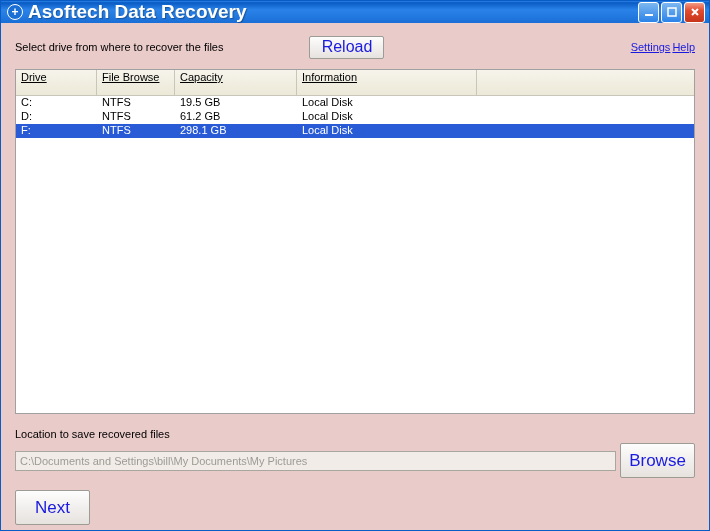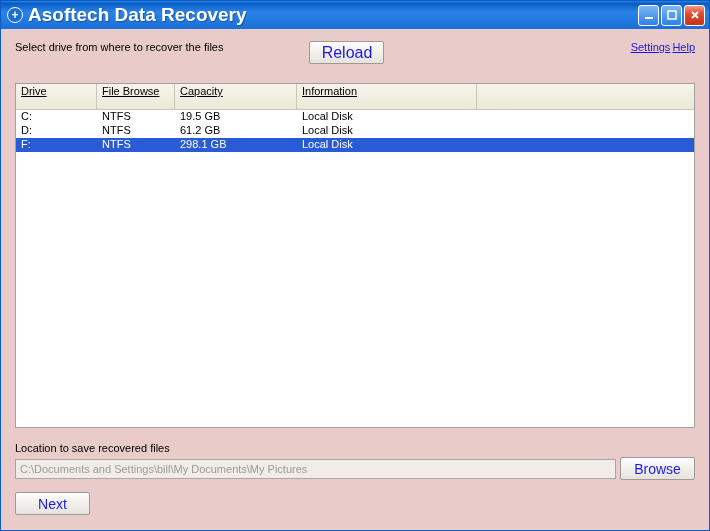--- a/index.html
+++ b/index.html
@@ -40,22 +40,22 @@
   .winbtn.close {
     background: linear-gradient(to bottom, #f29a86, #e24b2e 40%, #c6341a);
   }
   .winbtn svg { width: 12px; height: 12px; }
   .content {
     flex: 1;
     padding: 12px 14px 10px 14px;
     display: flex; flex-direction: column;
   }
   .toprow {
-    display: flex; 
-    margin-bottom: 18px;
+    display: flex; align-items: center;
+    margin-bottom: 10px;
     height: 24px;
   }
   .toprow .label { color: #000; }
   .reload-btn {
     margin-left: 86px;
     width: 75px; height: 23px;
     background: linear-gradient(to bottom, #fdfdfd, #e6e2de);
     border: 1px solid #9c9c94;
     border-radius: 2px;
     color: #1a1ae0;
@@ -103,27 +103,27 @@
   .saverow { display: flex; align-items: center; gap: 4px; justify-content: space-between; }
   .saveinput {
     flex: 1; height: 20px;
     background: #f2ece8;
     border: 1px solid #a7a7a0;
     color: #9b9b94;
     padding: 2px 4px;
     font-family: inherit; font-size: 11px;
   }
   .browse-btn, .next-btn {
-    height: 23px;
+    height: 35px;
     background: linear-gradient(to bottom, #fdfdfd, #e6e2de);
     border: 1px solid #9c9c94;
     border-radius: 2px;
     color: #1a1ae0;
     cursor: pointer;
-    font-family: inherit; font-size: 14px;
+    font-family: inherit; font-size: 17px;
   }
   .browse-btn { width: 75px; }
   .next-btn { width: 75px; margin-top: 12px; }
 </style>
 </head>
 <body>
 
 <div class="window">
   <div class="titlebar">
     <div class="titlebar-icon">+</div>

